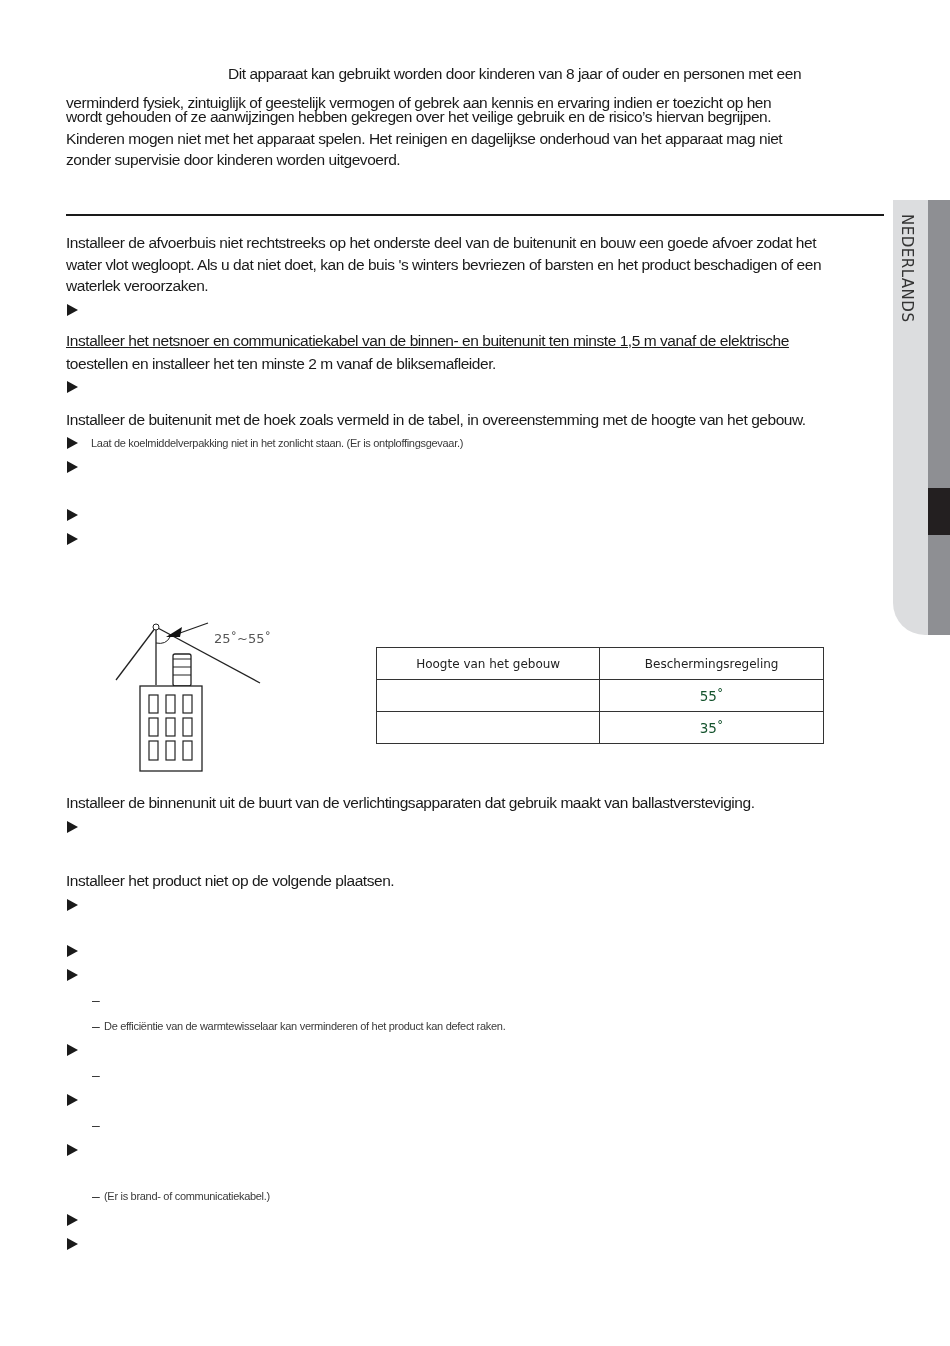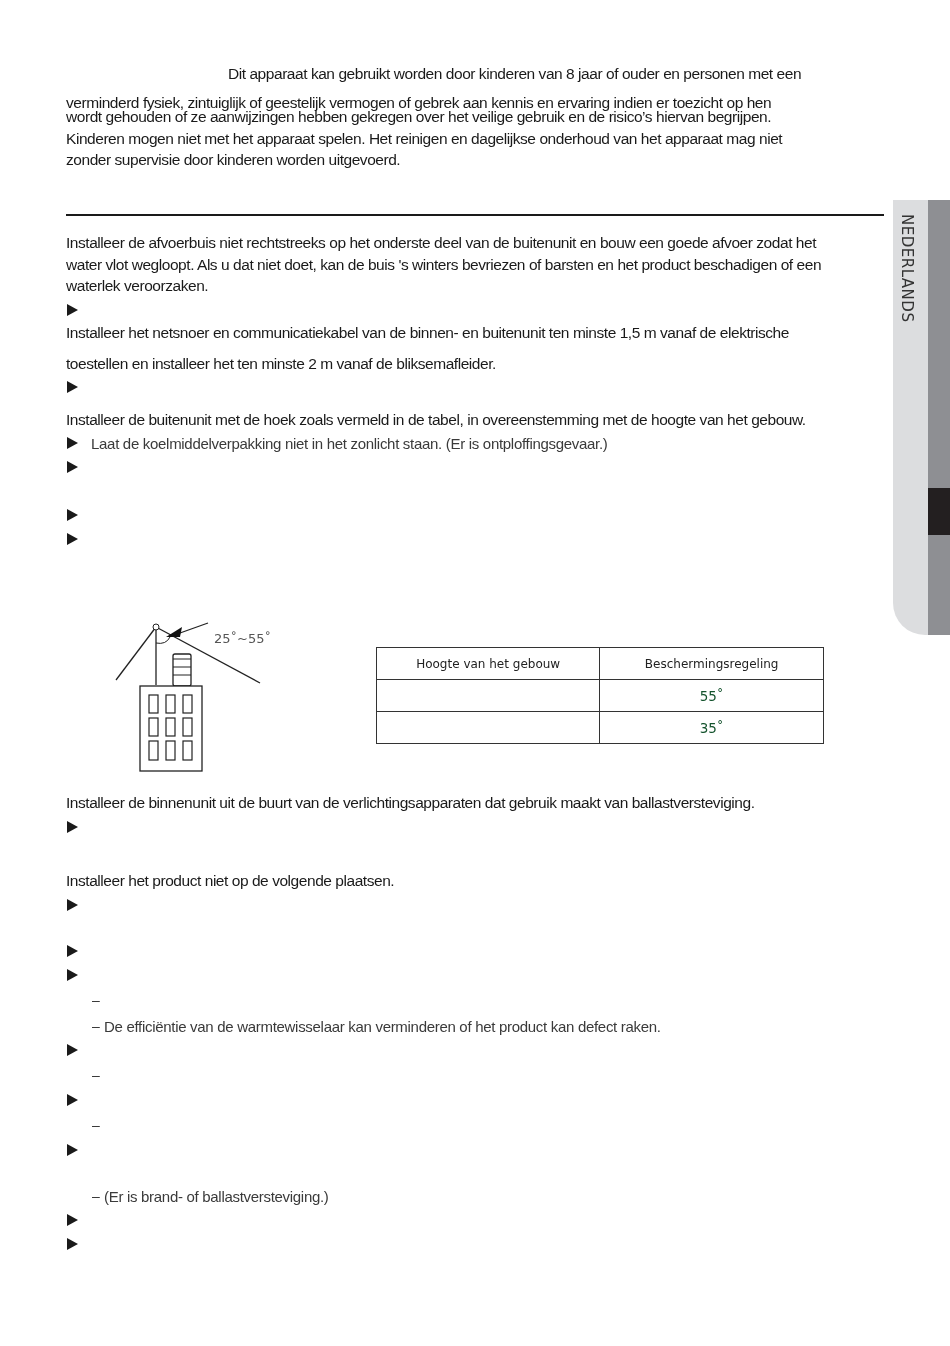--- a/index.html
+++ b/index.html
@@ -6,21 +6,21 @@
   body {
     width: 950px; height: 1346px; position: relative; overflow: hidden;
     background: #ffffff; color: #1a1a1a;
     font-family: "Liberation Sans", sans-serif;
   }
   .abs { position: absolute; }
   .txt {
     font-size: 15.5px; line-height: 21.5px; letter-spacing: -0.45px;
     color: #1a1a1a; white-space: nowrap;
   }
-  .light { font-size: 15px; color: #3a3a3a; letter-spacing: -0.3px; }
+  .light { font-size: 11px; color: #3a3a3a; letter-spacing: -0.3px; }
   .bullet {
     position: absolute; width: 0; height: 0;
     border-top: 6.5px solid transparent; border-bottom: 6.5px solid transparent;
     border-left: 11px solid #1a1a1a;
   }
   .dash { position: absolute; font-size: 14px; color: #3a3a3a; line-height: 18px; }
   .rule { position: absolute; left: 66px; width: 818px; height: 2px; background: #1a1a1a; top: 214px; }
 
   
   .side-light {
@@ -66,21 +66,21 @@
 <div class="abs txt" style="left:66px; top:128px;">Kinderen mogen niet met het apparaat spelen. Het reinigen en dagelijkse onderhoud van het apparaat mag niet</div>
 <div class="abs txt" style="left:66px; top:149px;">zonder supervisie door kinderen worden uitgevoerd.</div>
 
 <div class="rule"></div>
 
 <div class="abs txt" style="left:66px; top:232px;">Installeer de afvoerbuis niet rechtstreeks op het onderste deel van de buitenunit en bouw een goede afvoer zodat het</div>
 <div class="abs txt" style="left:66px; top:254px;">water vlot wegloopt. Als u dat niet doet, kan de buis 's winters bevriezen of barsten en het product beschadigen of een</div>
 <div class="abs txt" style="left:66px; top:275px;">waterlek veroorzaken.</div>
 <div class="bullet" style="left:67px; top:304px;"></div>
 
-<div class="abs txt" style="left:66px; top:322px;">Installeer het netsnoer en communicatiekabel van de binnen- en buitenunit ten minste 1,5 m vanaf de elektrische</div>
+<div class="abs txt" style="left:66px; top:330px;text-decoration:underline;">Installeer het netsnoer en communicatiekabel van de binnen- en buitenunit ten minste 1,5 m vanaf de elektrische</div>
 <div class="abs txt" style="left:66px; top:353px;">toestellen en installeer het ten minste 2 m vanaf de bliksemafleider.</div>
 <div class="bullet" style="left:67px; top:381px;"></div>
 
 <div class="abs txt" style="left:66px; top:409px;">Installeer de buitenunit met de hoek zoals vermeld in de tabel, in overeenstemming met de hoogte van het gebouw.</div>
 <div class="bullet" style="left:67px; top:437px;"></div>
 <div class="abs txt light" style="left:91px; top:433px;">Laat de koelmiddelverpakking niet in het zonlicht staan. (Er is ontploffingsgevaar.)</div>
 <div class="bullet" style="left:67px; top:461px;"></div>
 <div class="bullet" style="left:67px; top:509px;"></div>
 <div class="bullet" style="left:67px; top:533px;"></div>
 
@@ -143,15 +143,15 @@
 <div class="bullet" style="left:67px; top:969px;"></div>
 <div class="dash" style="left:92px; top:991px;">–</div>
 <div class="dash" style="left:92px; top:1017px;">–</div>
 <div class="abs txt light" style="left:104px; top:1016px;">De efficiëntie van de warmtewisselaar kan verminderen of het product kan defect raken.</div>
 <div class="bullet" style="left:67px; top:1044px;"></div>
 <div class="dash" style="left:92px; top:1066px;">–</div>
 <div class="bullet" style="left:67px; top:1094px;"></div>
 <div class="dash" style="left:92px; top:1116px;">–</div>
 <div class="bullet" style="left:67px; top:1144px;"></div>
 <div class="dash" style="left:92px; top:1187px;">–</div>
-<div class="abs txt light" style="left:104px; top:1186px;">(Er is brand- of ballastversteviging.)</div>
+<div class="abs txt light" style="left:104px; top:1186px;">(Er is brand- of communicatiekabel.)</div>
 <div class="bullet" style="left:67px; top:1214px;"></div>
 <div class="bullet" style="left:67px; top:1238px;"></div>
 
 </body></html>

